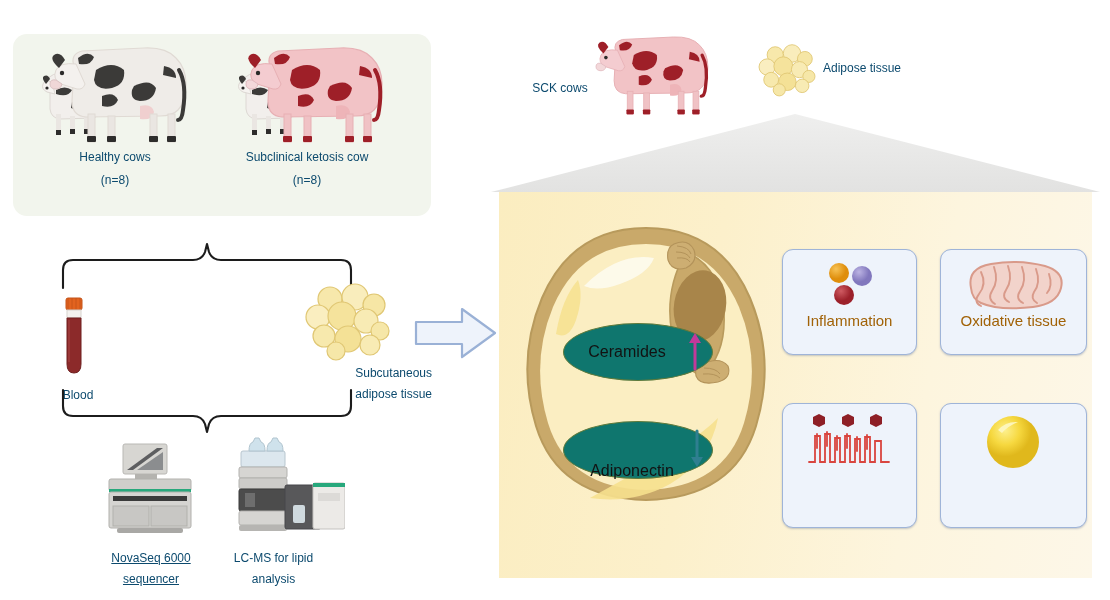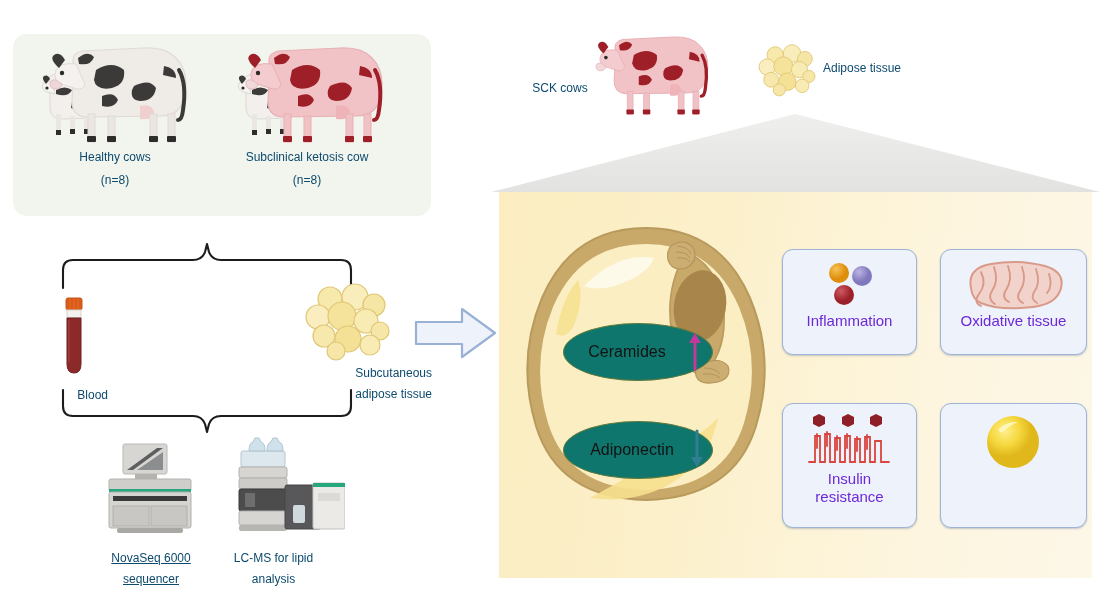--- a/index.html
+++ b/index.html
@@ -15,21 +15,21 @@
   #flow-arrow{left:414px;top:305px;width:84px;height:56px;}
 
   
   #adipose-panel{left:499px;top:192px;width:593px;height:386px;
       background:linear-gradient(100deg,#fbedc0 0%,#fcf0cb 35%,#fdf5de 70%,#fdf7e8 100%);}
   #zoom-funnel{left:489px;top:112px;width:613px;height:82px;}
 
   
   .outbox{position:absolute;background:#eef3fb;border:1.6px solid #9fb4d8;border-radius:11px;
           box-shadow:0 1px 2px rgba(90,110,150,.35);}
-  .outbox .cap{position:absolute;left:0;right:0;text-align:center;font-size:15px;line-height:18px;color:#6d28d9;white-space:pre-line;}
+  .outbox .cap{position:absolute;left:0;right:0;text-align:center;font-size:15px;line-height:18px;color:#a16207;white-space:pre-line;}
 
   
   .bioellipse{position:absolute;background:#0f766e;border:1.5px solid #5e7a3c;border-radius:50%;}
   .bioellipse .txt{position:absolute;left:0;right:0;top:50%;transform:translateY(-50%);
                    text-align:center;font-size:16px;color:#121212;}
 </style>
 </head>
 <body>
 
 <div class="abs" id="cohort-panel"></div>
@@ -124,21 +124,21 @@
   <path d="M8 50 L8 32 Q8 22 18 22 L138 22 Q147 22 150 14 L152 6 L154 14 Q157 22 166 22 L286 22 Q296 22 296 32 L296 50" fill="none" stroke="#1c1c1c" stroke-width="2.1" stroke-linecap="round" stroke-linejoin="round"></path>
 </svg>
 
 <svg class="abs" style="left:58px;top:289px;" width="32" height="92">
   <rect x="8" y="9" width="16" height="12" rx="2" fill="#e2631f" stroke="#c4541a"></rect>
   <path d="M10 9 v12 M14 9 v12 M18 9 v12 M22 9 v12" stroke="#c4541a" stroke-width="0.8"></path>
   <rect x="9" y="21" width="14" height="8" fill="#f4f2ef" stroke="#d8d4cf"></rect>
   <path d="M9 29 h14 v46 q0 9 -7 9 q-7 0 -7 -9 z" fill="#8c2a2a" stroke="#6e1f1f"></path>
   <path d="M11 31 v42" stroke="#a84343" stroke-width="2" opacity=".55"></path>
 </svg>
-<div class="lbl" style="left:8px;top:385px;width:100px;text-align:right;">Blood</div>
+<div class="lbl" style="left:28px;top:385px;width:100px;">Blood</div>
 
 <svg class="abs" style="left:300px;top:283px;" width="92" height="80">
   <g stroke="#e0c774" stroke-width="1.2">
     <circle cx="30" cy="16" r="12" fill="#f7e8ab"></circle>
       <circle cx="55" cy="14" r="13" fill="#f9edbc"></circle>
     <circle cx="74" cy="22" r="11" fill="#f6e6a5"></circle>
       <circle cx="18" cy="34" r="12" fill="#faeec0"></circle>
     <circle cx="42" cy="33" r="14" fill="#f5e39c"></circle>
       <circle cx="66" cy="38" r="12" fill="#f8ebb4"></circle>
     <circle cx="80" cy="48" r="9" fill="#f6e7a8"></circle>
@@ -267,21 +267,21 @@
 
 <div class="bioellipse" style="left:563px;top:323px;width:148px;height:56px;">
   <div class="txt" style="padding-right:22px;">Ceramides</div>
 </div>
 <svg class="abs" style="left:687px;top:331px;" width="16" height="40">
   <path d="M8 38 L8 8" stroke="#c2399a" stroke-width="3" stroke-linecap="round"></path>
   <path d="M8 2 L14 12 L2 12 Z" fill="#c2399a"></path>
 </svg>
 
 <div class="bioellipse" style="left:563px;top:421px;width:148px;height:56px;">
-  <div class="txt" style="padding-right:12px;">Adiponectin</div>
+  <div class="txt" style="padding-right:12px;margin-top:21px;">Adiponectin</div>
 </div>
 <svg class="abs" style="left:689px;top:429px;" width="16" height="40">
   <path d="M8 2 L8 32" stroke="#2f7f90" stroke-width="3" stroke-linecap="round"></path>
   <path d="M8 38 L14 28 L2 28 Z" fill="#2f7f90"></path>
 </svg>
 
 <div class="outbox" style="left:782px;top:249px;width:133px;height:104px;">
   <svg style="position:absolute;left:34px;top:10px;" width="66" height="48">
     <defs>
       <radialGradient id="g-or" cx="35%" cy="30%">
@@ -325,22 +325,20 @@
       <polygon points="16,2 22,5 22,12 16,15 10,12 10,5"></polygon>
       <polygon points="45,2 51,5 51,12 45,15 39,12 39,5"></polygon>
       <polygon points="73,2 79,5 79,12 73,15 67,12 67,5"></polygon>
     </g>
     <g stroke="#d9453f" stroke-width="1.8" fill="none" stroke-linecap="round">
       <path d="M6 50 L12 50 L12 24 L17 24 L17 50 L22 50 L22 22 L27 22 L27 50 L32 50 L32 26 L37 26 L37 50
                L42 50 L42 24 L47 24 L47 50 L52 50 L52 27 L57 27 L57 50 L62 50 L62 25 L67 25 L67 50 L72 50 L72 29 L78 29 L78 50 L86 50"></path>
       <path d="M14 22 L14 36 M24 20 L24 34 M34 24 L34 38 M44 22 L44 36 M54 25 L54 39 M64 23 L64 37"></path>
     </g>
   </svg>
-  <div class="cap" style="top:66px;">Insulin
-resistance</div>
 </div>
 
 <div class="outbox" style="left:940px;top:403px;width:145px;height:123px;">
   <svg style="position:absolute;left:41px;top:10px;" width="64" height="58">
     <defs>
         <radialGradient id="g-lip" cx="35%" cy="28%">
       <stop offset="0%" stop-color="#fdf08c"></stop>
           <stop offset="55%" stop-color="#f6d83f"></stop>
           <stop offset="100%" stop-color="#e0b81c"></stop>
     </radialGradient>

